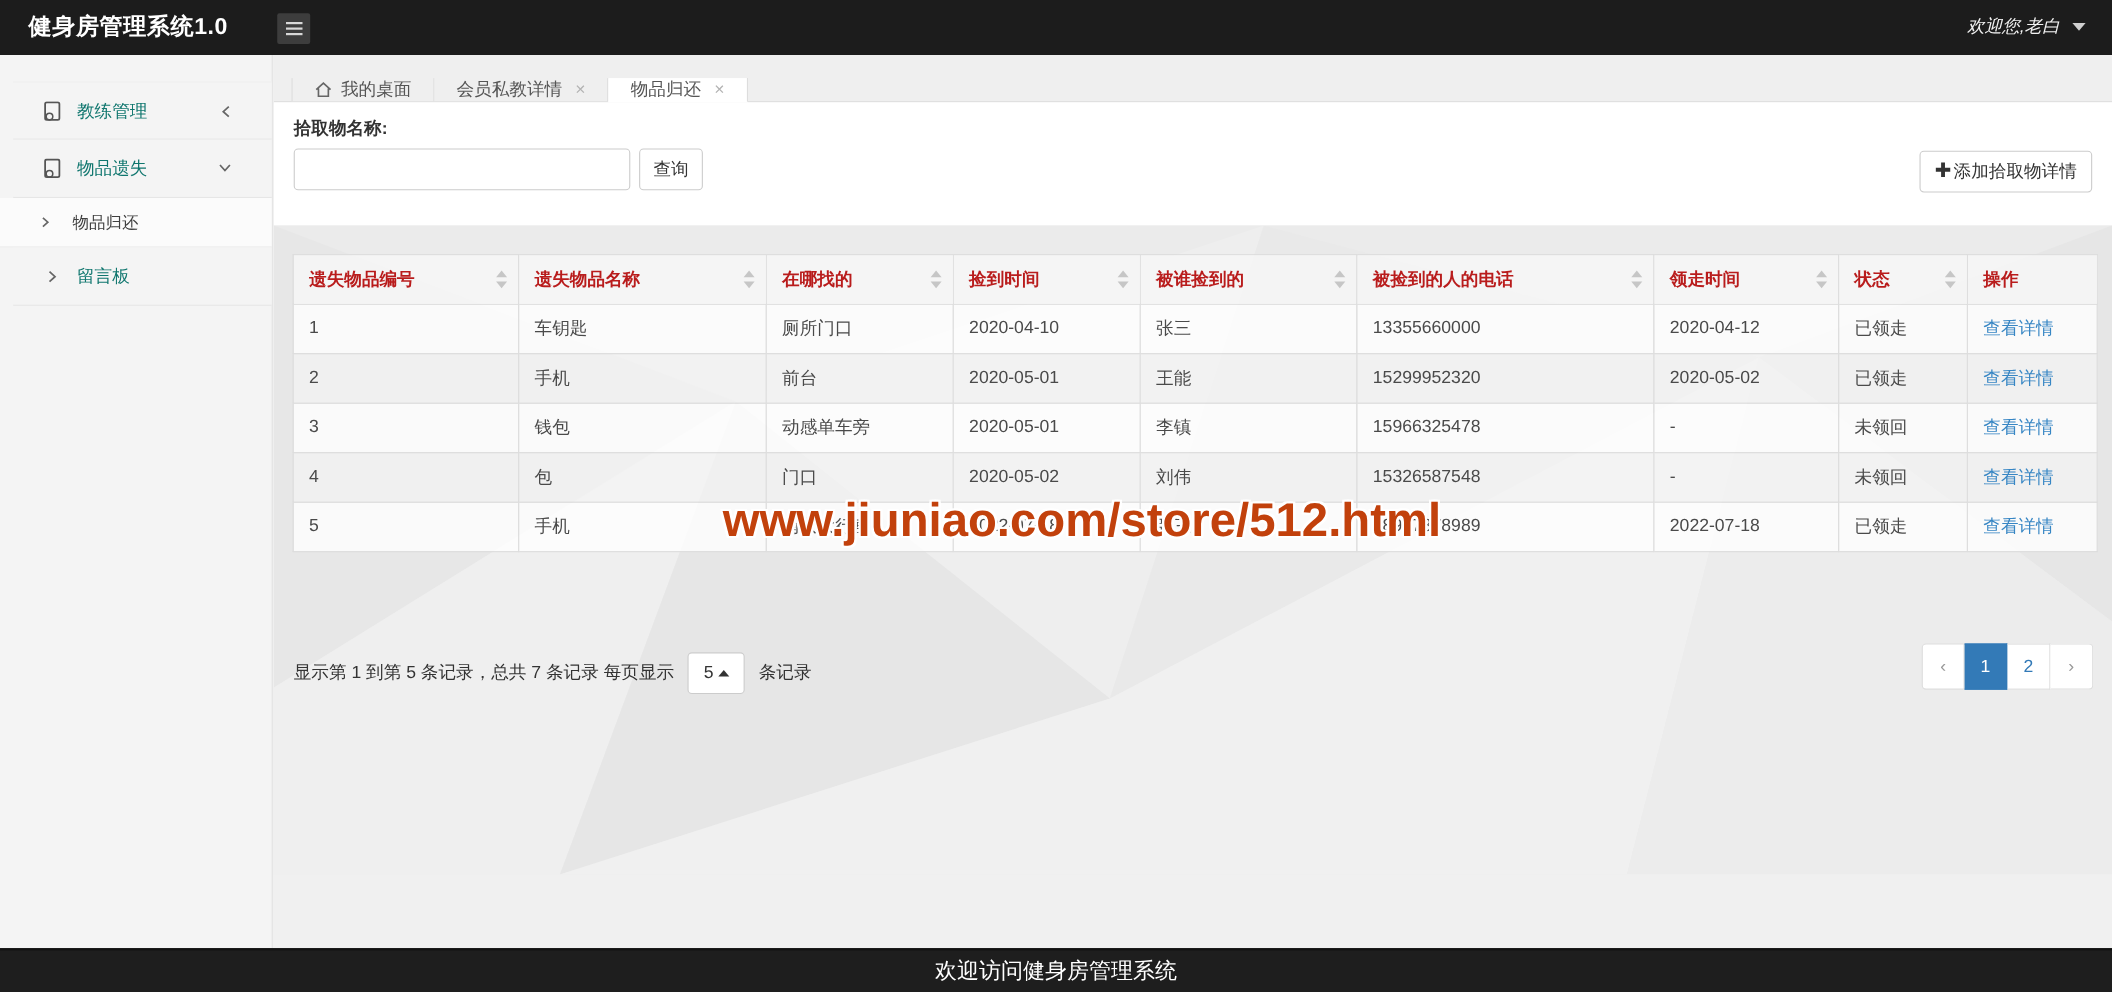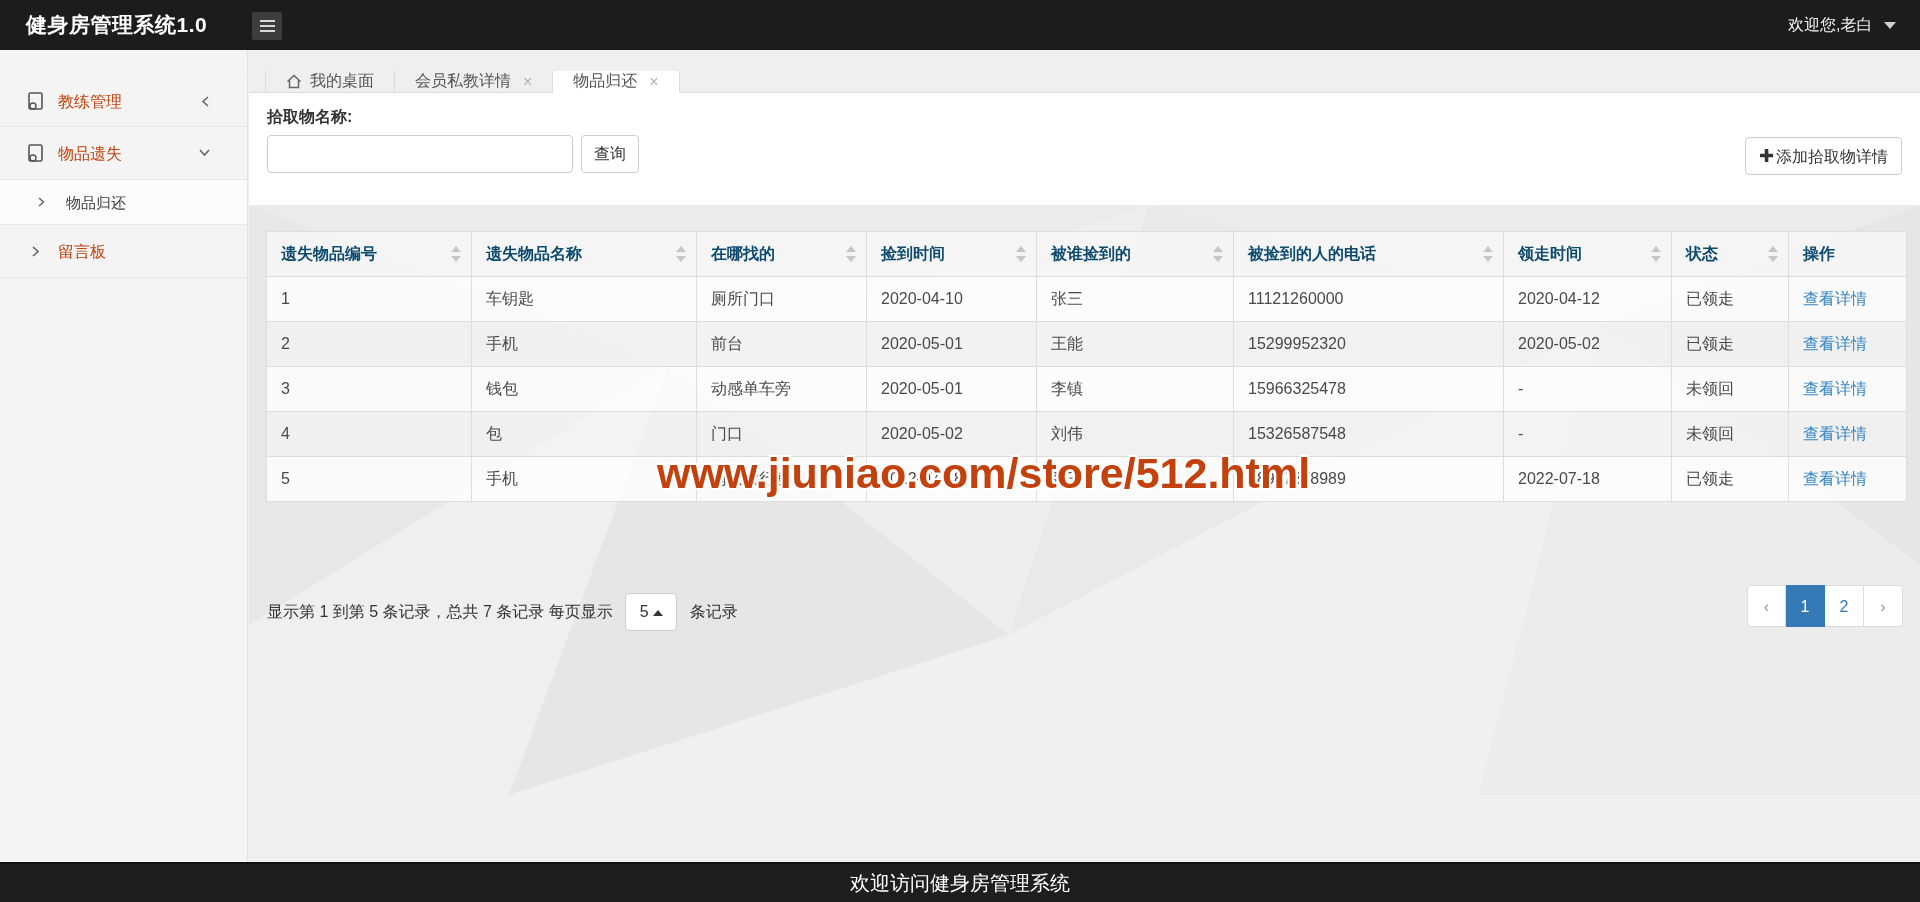--- a/index.html
+++ b/index.html
@@ -11,31 +11,31 @@
   .topbar { position:absolute; left:0; top:0; width:1920px; height:50px;
             background:#1c1c1c; color:#fff; z-index:30; }
   .topbar .title { position:absolute; left:26px; top:0; line-height:50px;
                    font-size:21px; font-weight:bold; letter-spacing:.5px; }
   .hamburger { position:absolute; left:252px; top:12px; width:30px; height:28px;
                background:#3d3d3d; border-radius:2px; cursor:pointer;
                display:flex; flex-direction:column; justify-content:center;
                align-items:center; gap:3px; }
   .hamburger i { display:block; width:15px; height:2px; background:#d8d8d8; }
   .welcome { position:absolute; right:24px; top:0; line-height:50px;
-             font-size:16px; color:#f2f2f2; cursor:pointer; }
+             font-size:16px; color:#f2f2f2; cursor:pointer;font-style:italic; }
   .caret-down { display:inline-block; width:0; height:0; margin-left:7px;
                 border-left:6px solid transparent; border-right:6px solid transparent;
                 border-top:7px solid #cfcfcf; vertical-align:middle; }
 
   
   .sidebar { position:absolute; left:0; top:50px; width:248px; height:812px;
              background:#f4f4f4; border-right:1px solid #e2e2e2; z-index:20; }
   .side-item { position:relative; height:53px; line-height:53px;
-               border-bottom:1px solid #e6e6e6; color:#c2410c; font-size:16px;
-               cursor:pointer; background:#f4f4f4; }
+               border-bottom:1px solid #e6e6e6; color:#0f766e; font-size:16px;
+               cursor:pointer; background:#f4f4f4;margin-left:12px; }
   .side-item:first-child { border-top:1px solid #eee; margin-top:24px; }
   .side-item .fileico { position:absolute; left:28px; top:17px; }
   .side-item .lbl { position:absolute; left:58px; }
   .side-item .chev { position:absolute; right:36px; top:20px; }
   .side-sub { position:relative; height:45px; line-height:45px; background:#fbfbfb;
               border-bottom:1px solid #e9e9e9; color:#3f3f3f; font-size:15px; cursor:pointer; }
   .side-sub .chev { position:absolute; left:36px; top:16px; }
   .side-sub .lbl { position:absolute; left:66px; }
   .side-board { background:#f4f4f4; height:53px; line-height:53px; font-size:16px; }
   .side-board .chev { position:absolute; left:30px; top:20px; }
@@ -70,21 +70,21 @@
   
   .work { position:relative; height:590px; background:#ebebeb; overflow:hidden; }
   .texture { position:absolute; left:0; top:0; width:100%; height:100%; }
   .work-inner { position:relative; }
 
   
   table.grid { border-collapse:collapse; margin:26px 0 0 17px; width:1640px;
                table-layout:fixed; background:transparent; }
   table.grid th, table.grid td { border:1px solid #ddd; padding:0 14px;
                text-align:left; overflow:hidden; white-space:nowrap; }
-  table.grid th { height:45px; font-size:16px; color:#0c4a6e; font-weight:bold;
+  table.grid th { height:45px; font-size:16px; color:#b91c1c; font-weight:bold;
                background:rgba(247,247,247,.82); cursor:pointer; position:relative; }
   table.grid td { height:45px; font-size:16px; color:#4a4a4a; }
   tr.r-odd td { background:rgba(255,255,255,.80); }
   tr.r-even td { background:rgba(244,244,244,.72); }
   .sorter { position:absolute; right:10px; top:50%; margin-top:-8px; width:10px; height:16px; }
   .sorter b { position:absolute; left:0; width:0; height:0;
               border-left:5px solid transparent; border-right:5px solid transparent; }
   .sorter b.up { top:0; border-bottom:6px solid #c6c6c6; }
   .sorter b.dn { bottom:0; border-top:6px solid #c6c6c6; }
   a.detail { color:#3786c4; text-decoration:none; font-size:16px; cursor:pointer; }
@@ -280,21 +280,21 @@
               <th><span>操作</span></th>
             </tr>
           </thead>
           <tbody>
             <tr class="r-odd">
               <td>1</td>
               <td>车钥匙</td>
               <td>厕所门口</td>
               <td>2020-04-10</td>
               <td>张三</td>
-              <td>11121260000</td>
+              <td>13355660000</td>
               <td>2020-04-12</td>
               <td>已领走</td>
               <td><a class="detail">查看详情</a></td>
             </tr>
             <tr class="r-even">
               <td>2</td>
               <td>手机</td>
               <td>前台</td>
               <td>2020-05-01</td>
               <td>王能</td>

